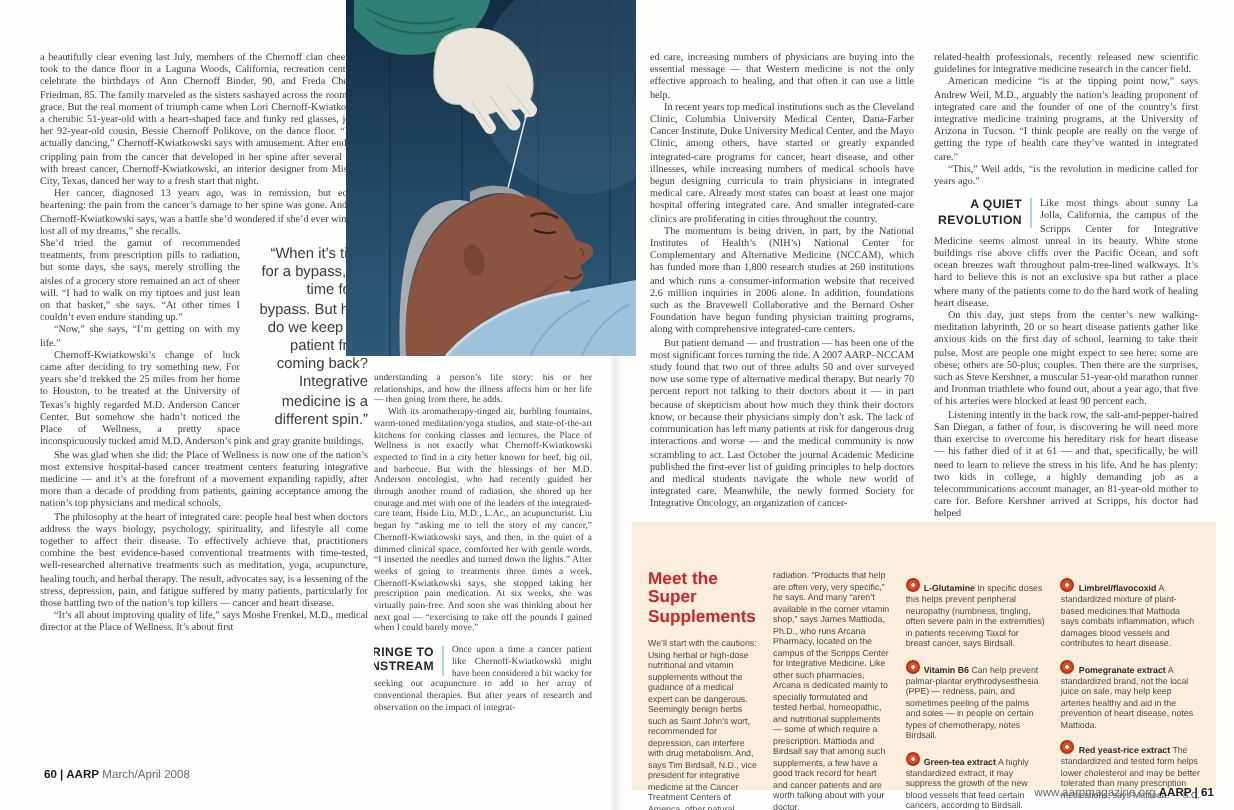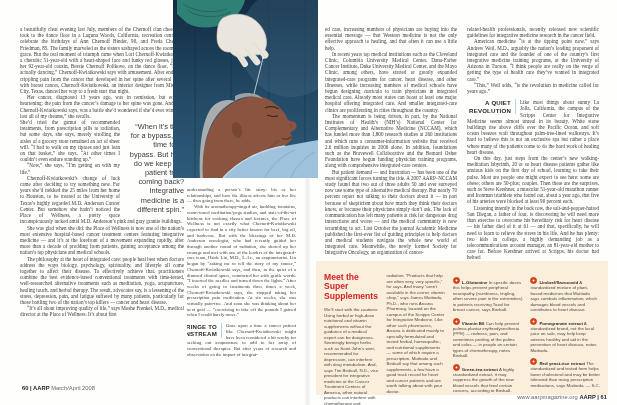--- a/index.html
+++ b/index.html
@@ -28,21 +28,21 @@
   .sec-head span{display:block;}
   .hang{margin-left:-14px;}
   .sec{margin-top:5px;}
   
   .photo{position:absolute;left:173px;top:0;width:145px;height:178px;overflow:hidden;z-index:2;}
   
   .rcol1{left:325px;top:26px;width:132px;height:233px;}
   .rcol2{left:467px;top:26px;width:132px;height:233px;}
   
   .sidebar{position:absolute;left:316px;top:261px;width:292px;height:134px;
-           background:#fbeeda;box-sizing:border-box;padding:12px 8px 6px;
+           background:#fbeeda;box-sizing:border-box;padding:24px 8px 6px;
            display:flex;gap:8px;font-family:"Liberation Sans",sans-serif;}
   .sb-head{font:bold 8.6px/9.4px "Liberation Sans",sans-serif;color:#d2232a;margin:0 0 6px;}
   .sb-text{font-size:4.4px;line-height:5.5px;color:#4c4a47;text-align:left;}
   .sb-c1{width:58px;} .sb-c2{width:62px;} .sb-c3{width:74px;} .sb-c4{width:74px;}
   .sb-item{margin-bottom:5px;}
   .sb-dot{display:inline-block;width:5px;height:5px;border-radius:50%;vertical-align:-0.5px;
           background:radial-gradient(circle at 50% 50%, #ffffff 0 0.8px, #e8481f 1.1px);
           border:.5px solid #b53312;margin-right:2px;}
   .sb-t{font-weight:bold;color:#2f2d2b;}
   

